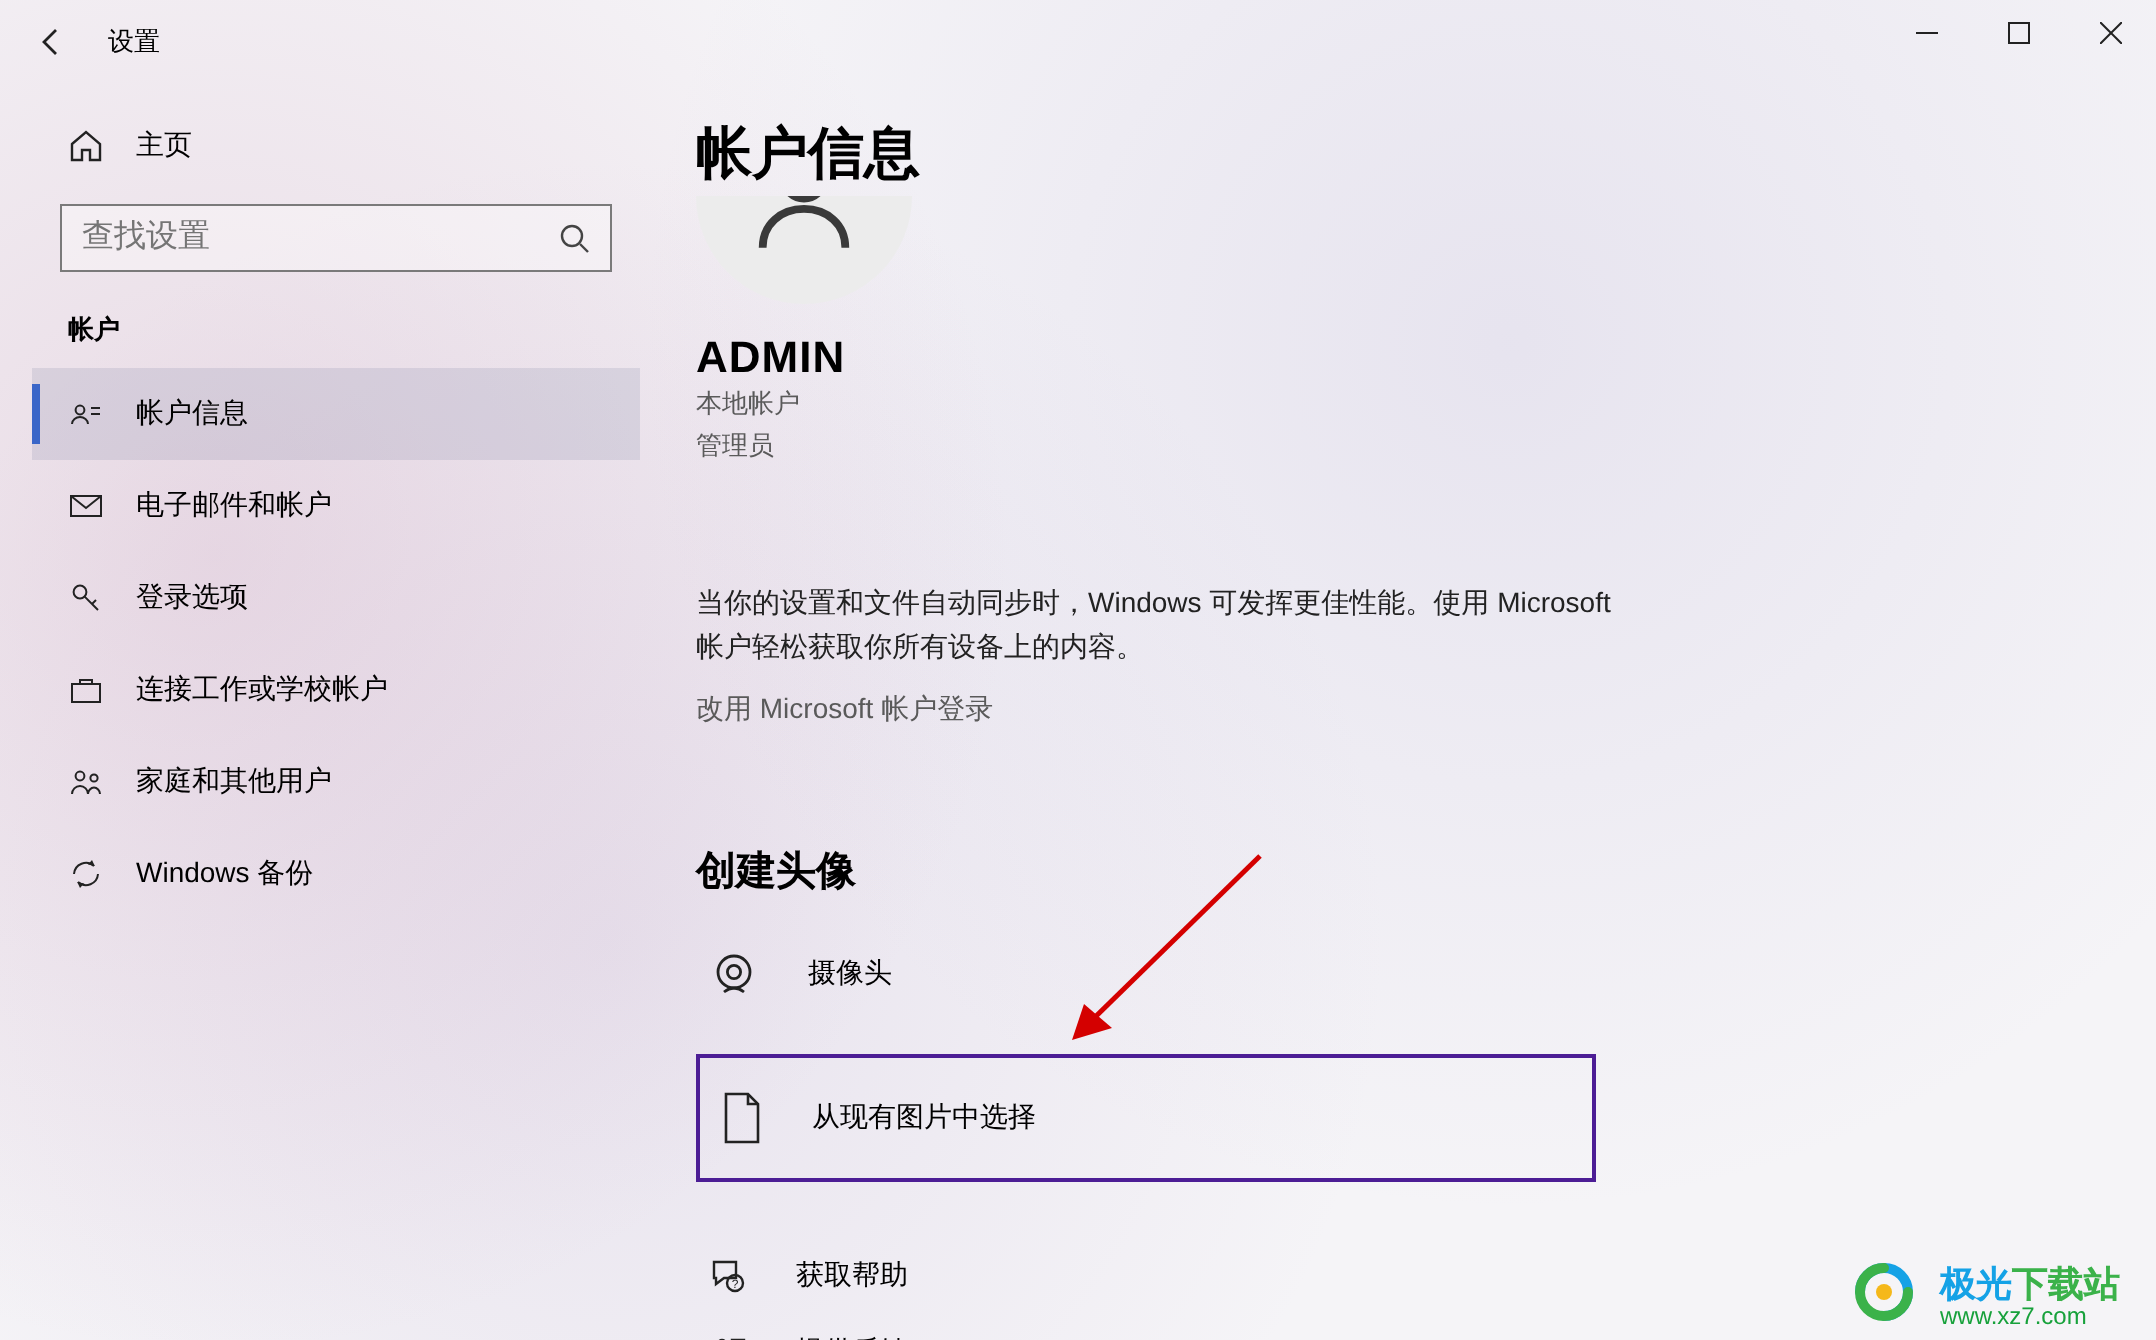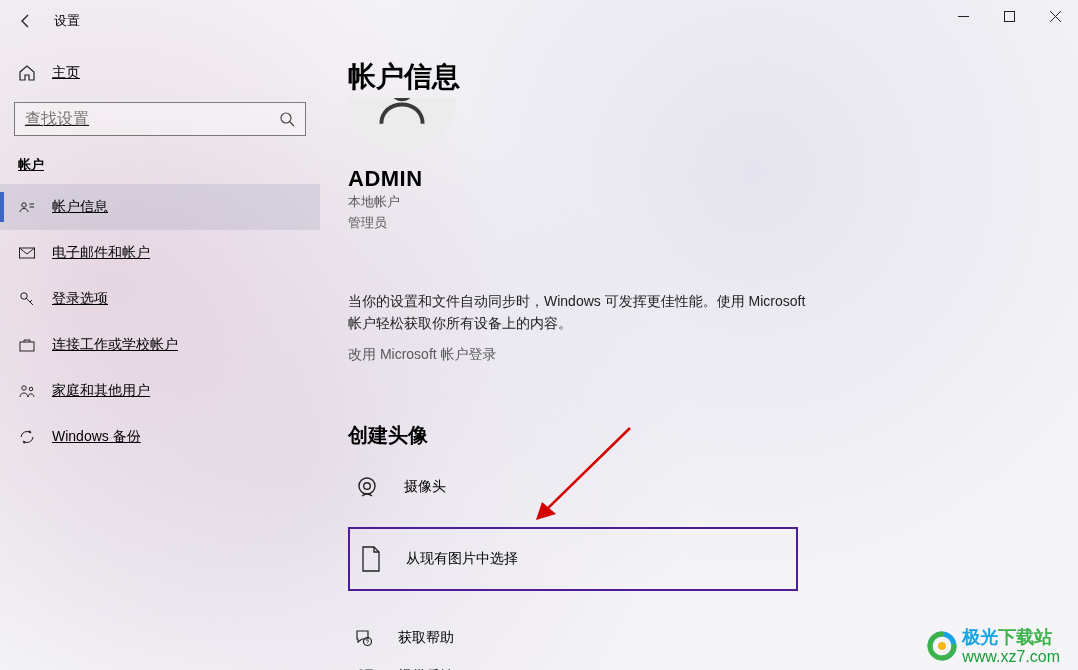--- a/index.html
+++ b/index.html
@@ -6,21 +6,21 @@
     body { width: 1078px; height: 670px; background: #fff; overflow: hidden; position: relative; }
     
     .titlebar { height: 42px; display: flex; align-items: center; padding: 0 4px; }
     .back-btn { width: 44px; height: 42px; display: flex; align-items: center; justify-content: center; cursor: pointer; }
     .title-text { font-size: 13px; margin-left: 6px; }
     .win-controls { position: absolute; right: 0; top: 0; display: flex; height: 32px; }
     .wc { width: 46px; height: 32px; display: flex; align-items: center; justify-content: center; cursor: pointer; }
 
     .app { display: flex; height: calc(670px - 42px); }
 
-    .sidebar { width: 320px; padding: 12px 0 0 0; position: relative; text-decoration: underline; }
+    .sidebar { width: 320px; padding: 12px 0 0 16px; position: relative; }
     .sb-bg { position: absolute; inset: -42px 0 0 0; background:
       radial-gradient(circle at 10% 45%, rgba(200,150,180,0.28), transparent 38%),
       radial-gradient(circle at 70% 30%, rgba(180,170,210,0.22), transparent 48%),
       radial-gradient(circle at 28% 72%, rgba(200,185,215,0.3), transparent 42%),
       #f5f4f7;
       z-index: -1;
     }
 
     .home-row { display: flex; align-items: center; padding: 10px 18px; gap: 16px; cursor: pointer; }
     .home-row span.t { font-size: 14px; }
@@ -56,21 +56,21 @@
 
     .footer-links { margin-top: 30px; }
     .footer-links .opt-row { height: 34px; margin-top: 4px; width: auto; }
 
     svg { display: block; }
 
     .arrow-annot { position: absolute; left: 530px; top: 420px; pointer-events: none; }
 
     .watermark { position: absolute; right: 18px; bottom: 4px; text-align: left; line-height: 1.15; }
     .wm1 { font-size: 18px; font-weight: 700; }
-    .wm2 { font-size: 16px; color: #17a13b; }
+    .wm2 { font-size: 12px; color: #17a13b; }
     .wm-logo { position: absolute; right: 118px; bottom: 6px; }
   </style>
 </head>
 <body>
 
 <div class="sb-bg"></div>
 
 <div class="titlebar">
   <div class="back-btn">
     <svg width="16" height="16" viewBox="0 0 16 16">

